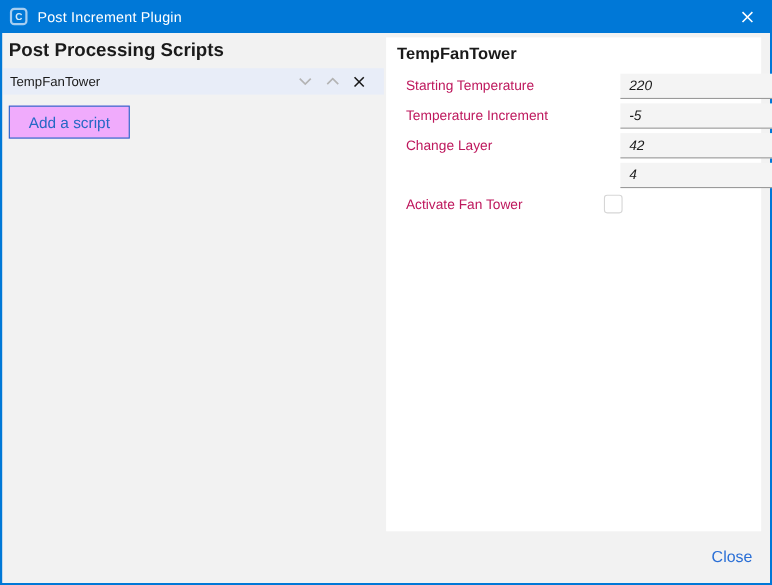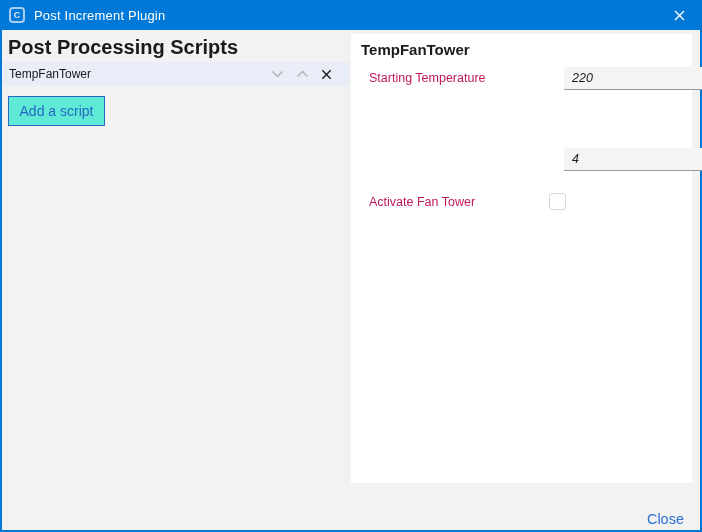--- a/index.html
+++ b/index.html
@@ -44,40 +44,40 @@
   .titlebar-close svg { display: block; }
   
   .body {
     position: absolute; left: 2px; top: 30px;
     width: 698px; height: 500px;
     background: #f2f2f2;
   }
   
   .left-heading {
     position: absolute; left: 6px; top: 6px;
-    font-size: 20px; font-weight: bold; color: #1a1a1a;
+    font-size: 17px; font-weight: bold; color: #1a1a1a;
   }
   .script-row {
     position: absolute; left: 1px; top: 32px;
     width: 346px; height: 24px;
     background: #e8edf8;
     display: flex; align-items: center;
   }
   .script-row-label {
     flex: 1;
     padding-left: 6px;
     font-size: 12px; color: #1a1a1a;
     white-space: nowrap; overflow: hidden;
   }
   .row-icons { display: flex; align-items: center; gap: 12px; padding-right: 17px; }
   .row-icons svg { display: block; }
   .add-script-btn {
     position: absolute; left: 6px; top: 66px;
-    width: 97px; height: 30px;
-    background: #5eead4;
+    width: 110px; height: 30px;
+    background: #f0abfc;
     border: 1px solid #2566c7;
     color: #2668c5;
     font-size: 14px;
     font-family: "Liberation Sans", sans-serif;
     display: flex; align-items: center; justify-content: center;
     cursor: default;
   }
   
   .right-panel {
     position: absolute; left: 349px; top: 4px;
@@ -115,21 +115,20 @@
     background: #ffffff;
     border: 1px solid #d6d6d6;
     border-radius: 3px;
     outline: none;
   }
   
   .close-link {
     position: absolute; right: 16px; top: 469px;
     font-size: 14.5px; color: #2a6fd6;
     cursor: default;
-    margin-top: 12px;
   }
 </style>
 </head>
 <body>
 
 <div class="window">
 
   <div class="titlebar">
     <div class="app-icon">
       <span>C</span>
@@ -178,27 +177,35 @@
     <button class="add-script-btn">Add a script</button>
 
     <div class="right-panel">
       <div class="right-heading">TempFanTower</div>
 
       <div class="form-row" style="top: 33px;">
         <div class="form-label">Starting Temperature</div>
         <input class="form-input" type="text" value="220" style="">
       </div>
 
-
+      <div class="form-row" style="top: 60px;">
+        <div class="form-label">Temperature Increment</div>
+        <input class="form-input" type="text" value="-5" style="">
+      </div>
+
+      <div class="form-row" style="top: 87px;">
+        <div class="form-label">Change Layer</div>
+        <input class="form-input" type="text" value="42" style="">
+      </div>
 
       <div class="form-row" style="top: 114px;">
         <input class="form-input" type="text" value="4" style="">
       </div>
 
-      <div class="form-row" style="top: 141px; margin-top: 16px;">
+      <div class="form-row" style="top: 141px;">
         <div class="form-label">Activate Fan Tower</div>
         <input class="form-checkbox" type="checkbox" style="">
       </div>
     </div>
 
     <div class="close-link">Close</div>
   </div>
 </div>
 
 </body></html>

